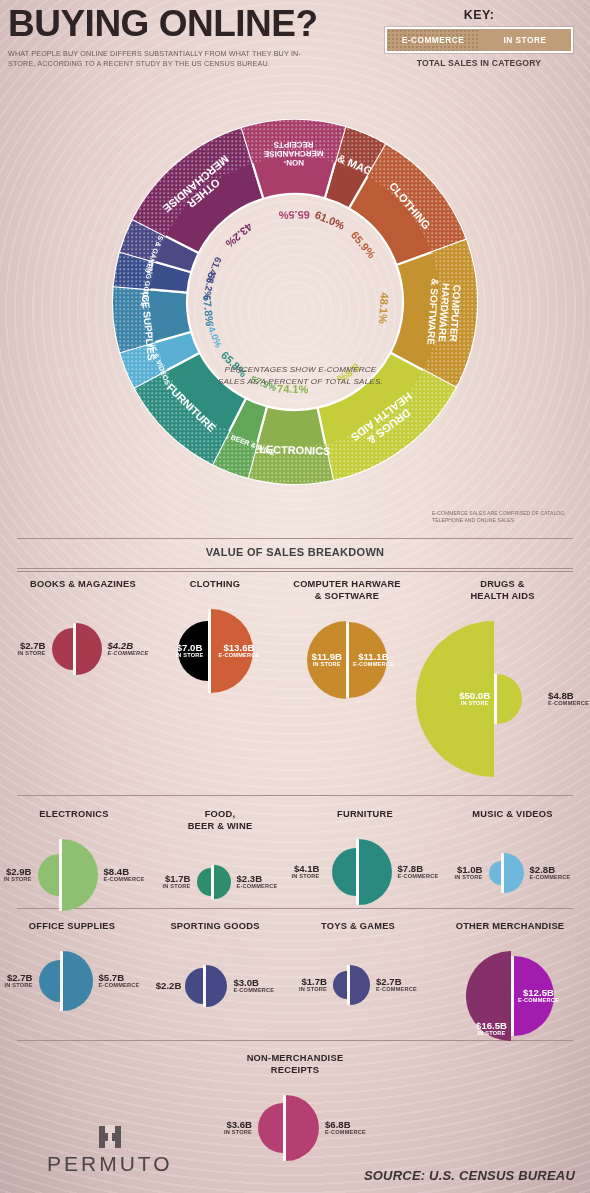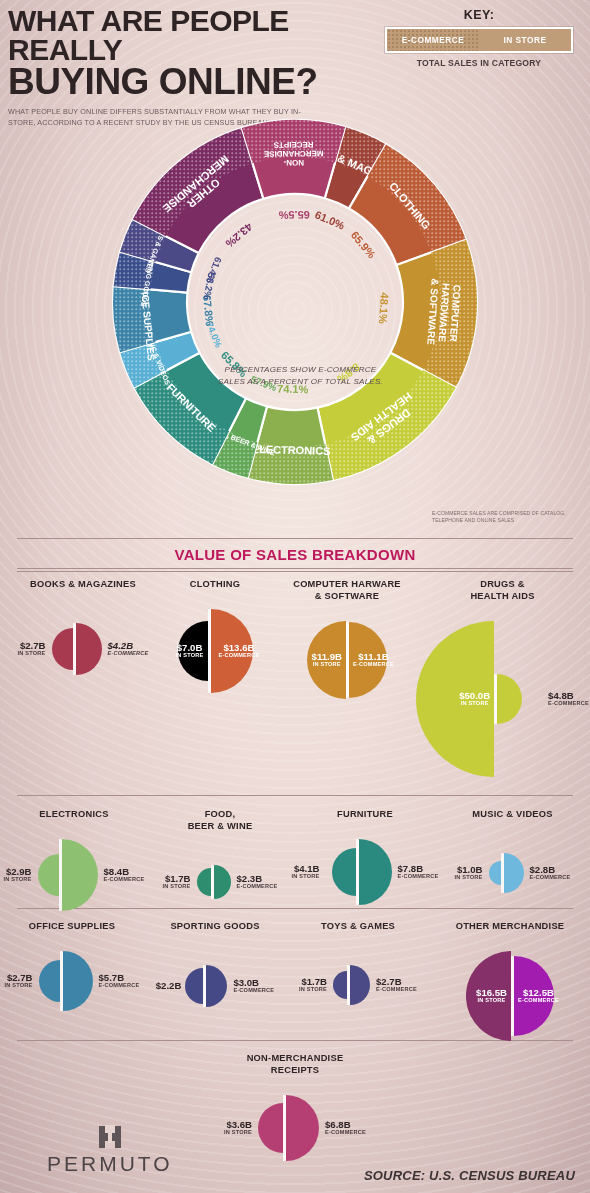--- a/index.html
+++ b/index.html
@@ -43,21 +43,21 @@
 
   .center-note { position: absolute; left: 218px; top: 272px; width: 165px; text-align: center;
     font-size: 8.1px; font-style: italic; line-height: 1.5; letter-spacing: .2px; color: #5b4c4e; }
   .donut-foot { position: absolute; right: 8px; top: 418px; width: 150px; text-align: left;
     font-size: 5px; line-height: 1.45; letter-spacing: .1px; color: #7d6b6c; }
 
   
   .rule { position: absolute; left: 17px; width: 556px; border-top: 1px solid #a9908f; }
   .rule.dbl { border-top: 1px solid #a9908f; border-bottom: 1px solid #a9908f; height: 4px; }
   .bd-title { position: absolute; left: 0; width: 590px; text-align: center;
-    font-size: 15px; font-weight: 700; letter-spacing: .3px; color: #be185d; }
+    font-size: 11px; font-weight: 700; letter-spacing: .3px; color: #404040; }
 
   .row { position: absolute; left: 0; width: 590px; }
   .cell { position: absolute; text-align: center; }
   .cell-title { font-size: 9.3px; font-weight: 700; letter-spacing: .25px; color: #2e2426; line-height: 1.3; }
 
   .pair { position: relative; display: flex; align-items: center; justify-content: center; }
   .lbl { font-size: 9.6px; font-weight: 700; color: #2e2426; line-height: 1.05; white-space: nowrap; }
   .lbl .s { display: block; font-size: 5.6px; font-weight: 700; letter-spacing: .2px; color: #4a3c3e; }
   .lbl.r { text-align: left; }
   .lbl.l { text-align: right; }
@@ -81,21 +81,20 @@
   .logo-txt { font-size: 21px; letter-spacing: 3px; color: #4c4447; font-weight: 400; }
   .src { position: absolute; right: 15px; top: 1168px; font-size: 13px; font-weight: 700;
          font-style: italic; letter-spacing: .2px; color: #3b3234; }
 </style>
 </head>
 <body>
 
 <div class="rings"></div>
 
 <div class="hdr">
-  <div class="t1">WHAT ARE PEOPLE REALLY</div>
   <div class="t2">BUYING ONLINE?</div>
   <div class="sub">WHAT PEOPLE BUY ONLINE DIFFERS SUBSTANTIALLY FROM WHAT THEY BUY IN-STORE, ACCORDING TO A RECENT STUDY BY THE US CENSUS BUREAU.</div>
 </div>
 
 <div class="key">
   <div class="key-title">KEY:</div>
   <div class="key-box">
     <div class="key-half k-ecom">E-COMMERCE</div>
     <div class="key-half k-store">IN STORE</div>
   </div>
@@ -380,21 +379,21 @@
             <div class="half right dots" style="width: 20px; height: 40px; background: rgb(75, 74, 134);"></div>
           </div>
           <div class="lbl r" style="margin-left: 6px;"><span>$2.7B</span><span class="s">E-COMMERCE</span></div>
         </div>
       </div>
       <div class="cell" style="left: 430px; width: 160px;">
         <div class="cell-title">OTHER MERCHANDISE</div>
         <div class="pair" style="margin-top: 16px; height: 96px;">
           <div class="halves">
             <div class="half left" style="width: 45px; height: 90px; background: rgb(134, 48, 106);">
-              <div class="inlbl" style="right: 4px;"><span>$16.5B</span><span class="s">IN STORE</span></div>
+              <div class="inlbl" style="right: 4px; margin-top: 33px;"><span>$16.5B</span><span class="s">IN STORE</span></div>
             </div>
             <div class="half right dots" style="width: 40px; height: 80px; background: #a21caf;">
               <div class="inlbl" style="left: 4px;"><span>$12.5B</span><span class="s">E-COMMERCE</span></div>
             </div>
           </div>
         </div>
       </div>
     </div>
     <div class="row" style="top: 1052px;">
       <div class="cell" style="left: 215px; width: 160px;">

